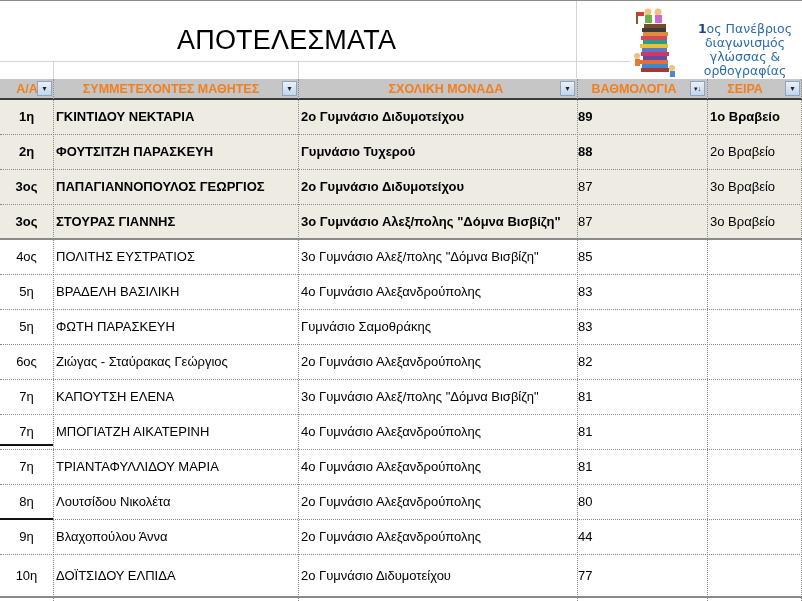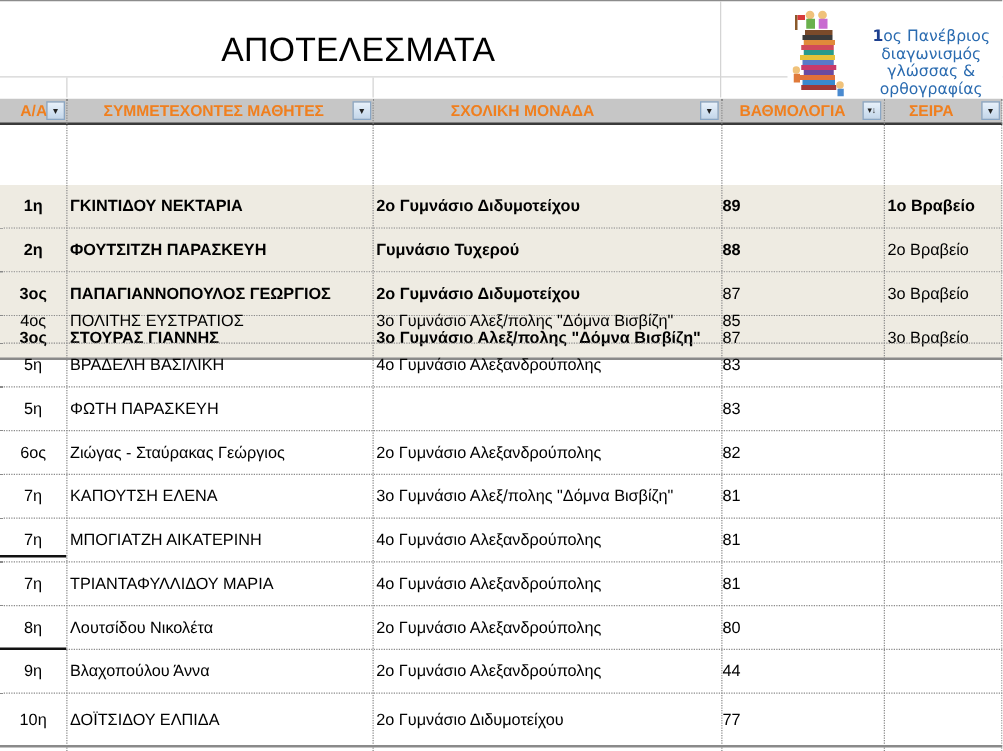--- a/index.html
+++ b/index.html
@@ -21,21 +21,21 @@
   .logo-text b { color: #1d3f8f; }
 
   
   .header-row { position: absolute; left: 0; top: 79px; width: 802px; height: 21px; background: #c6c6c6; border-bottom: 2px solid #3a3a3a; text-align: center; }
   .hcell { position: absolute; top: 0; height: 19px; font-weight: bold; color: #f07f1e; font-size: 12.5px; line-height: 20px; white-space: nowrap; overflow: hidden; }
   .filter-btn { position: absolute; top: 2px; width: 15px; height: 15px; background: linear-gradient(#e8f1fa, #c3d6ea); border: 1px solid #8aa6c4; display: flex; align-items: center; justify-content: center; font-size: 8px; color: #222; line-height: 1; }
 
   
   .rows { position: absolute; left: 0; top: 100px; width: 802px; }
   .row { position: absolute; left: 0; width: 802px; height: 35px; border-bottom: 1px dotted #8a8a8a; }
-  .row.top { background: #eeebe2; margin-top: 48px; }
+  .row.top { background: #eeebe2; }
   .row.last { border-bottom: 2px solid #8a8a8a; }
   .row.top4 { border-bottom: 2px solid #8a8a8a; }
   .cell { position: absolute; top: 0; height: 34px; line-height: 33px; font-size: 13px; white-space: nowrap; overflow: hidden; }
   .row.top .cell { font-weight: bold; }
   .row.top .cell.prize-plain { font-weight: normal; }
   .c-rank { left: 0; width: 53px; text-align: center; }
   .c-name { left: 56px; width: 240px; }
   .c-school { left: 301px; width: 275px; }
   .c-score { left: 578px; width: 128px; text-align: left; padding-left: 0; }
   .c-prize { left: 710px; width: 92px; }
@@ -93,21 +93,21 @@
   <div class="hcell" style="left:12px;width:30px">Α/Α</div>
   <div class="filter-btn" style="left:37px">
       <span>▾</span>
     </div>
 
   <div class="hcell" style="left:56px;width:230px">ΣΥΜΜΕΤΕΧΟΝΤΕΣ ΜΑΘΗΤΕΣ</div>
   <div class="filter-btn" style="left:282px">
       <span>▾</span>
     </div>
 
-  <div class="hcell" style="left:289px;width:258px">ΣΧΟΛΙΚΗ ΜΟΝΑΔΑ</div>
+  <div class="hcell" style="left:317px;width:258px">ΣΧΟΛΙΚΗ ΜΟΝΑΔΑ</div>
   <div class="filter-btn" style="left:560px">
       <span>▾</span>
     </div>
 
   <div class="hcell" style="left:580px;width:108px">ΒΑΘΜΟΛΟΓΙΑ</div>
   <div class="filter-btn" style="left:690px;font-size:7px">
       <span>▾↓</span>
     </div>
 
   <div class="hcell" style="left:710px;width:70px">ΣΕΙΡΑ</div>
@@ -155,20 +155,21 @@
   <div class="row" style="top:175px">
     <div class="cell c-rank">5η</div>
     <div class="cell c-name">ΒΡΑΔΕΛΗ ΒΑΣΙΛΙΚΗ</div>
     <div class="cell c-school">4ο Γυμνάσιο Αλεξανδρούπολης</div>
     <div class="cell c-score">83</div>
     <div class="cell c-prize"></div>
   </div>
   <div class="row" style="top:210px">
     <div class="cell c-rank">5η</div>
     <div class="cell c-name">ΦΩΤΗ ΠΑΡΑΣΚΕΥΗ</div>
+    <div class="cell c-school">Γυμνάσιο Σαμοθράκης</div>
     <div class="cell c-score">83</div>
     <div class="cell c-prize"></div>
   </div>
   <div class="row" style="top:245px">
     <div class="cell c-rank">6ος</div>
     <div class="cell c-name">Ζιώγας - Σταύρακας  Γεώργιος</div>
     <div class="cell c-school">2ο Γυμνάσιο Αλεξανδρούπολης</div>
     <div class="cell c-score">82</div>
     <div class="cell c-prize"></div>
   </div>

